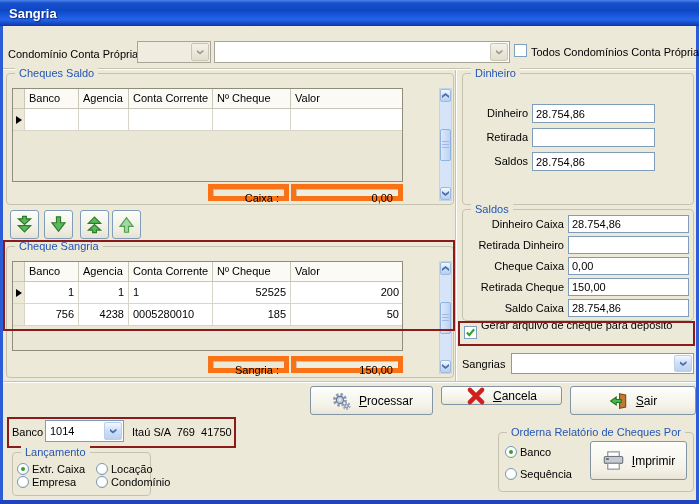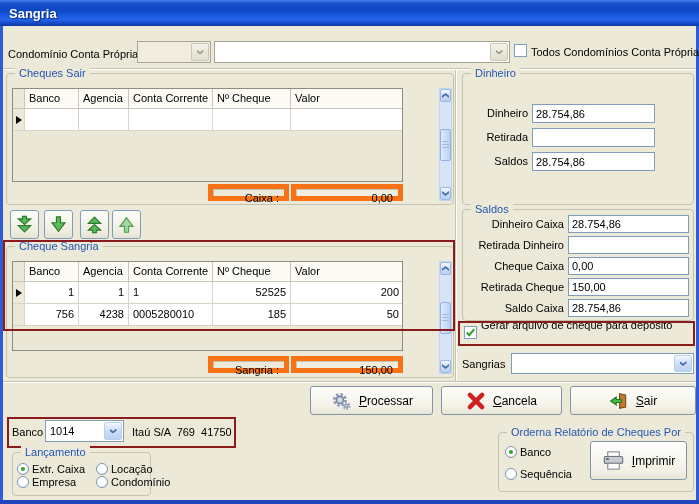--- a/index.html
+++ b/index.html
@@ -109,21 +109,21 @@
       </span>
   </div>
   <div class="cbx" style="left:514px;top:44px"></div>
   <span class="lbl" style="left:531px;top:46px">Todos Condomínios Conta Própria</span>
 
   <div class="hline" style="left:3px;top:68px;width:693px"></div>
   <div class="vline" style="left:455px;top:70px;height:311px"></div>
   <div class="hline" style="left:3px;top:381px;width:693px"></div>
 
   <div class="group" style="left:6px;top:73px;width:448px;height:132px">
-    <span class="gtitle">Cheques Sair</span>
+    <span class="gtitle">Cheques Saldo</span>
   </div>
   <div class="grid" style="left:12px;top:88px;width:391px;height:94px">
     <div class="ghead">
       <div class="gh c0 selcol"></div>
       <div class="gh c1">Banco</div>
       <div class="gh c2">Agencia</div>
       <div class="gh c3">Conta Corrente</div>
       <div class="gh c4">Nº Cheque</div>
       <div class="gh c5">Valor</div>
     </div>
@@ -268,21 +268,21 @@
   <div class="btn" style="left:310px;top:386px;width:123px;height:29px">
     <svg width="22" height="20" viewBox="0 0 20 18">
       <circle cx="9" cy="8" r="5" fill="none" stroke="#8b9ab2" stroke-width="2.6" stroke-dasharray="2.2 1.7"></circle>
       <circle cx="9" cy="8" r="3.2" fill="#c3cddd" stroke="#64789a" stroke-width="1"></circle>
       <circle cx="9" cy="8" r="1.3" fill="#ece9d8"></circle>
       <circle cx="15" cy="13.5" r="2.8" fill="none" stroke="#9aa7bb" stroke-width="1.8" stroke-dasharray="1.6 1.3"></circle>
       <circle cx="15" cy="13.5" r="1.6" fill="#cdd5e2" stroke="#64789a" stroke-width=".8"></circle>
     </svg>
     <span class="btn-label">Processar</span>
   </div>
-  <div class="btn" style="left:441px;top:386px;width:121px;height:29px">
+  <div class="btn" style="left:441px;top:386px;width:121px;height:19px">
     <svg width="20" height="20" viewBox="0 0 18 18">
       <path d="M3.5 3.5 L14.5 14.5 M14.5 3.5 L3.5 14.5" stroke="#cf1f1f" stroke-width="4" stroke-linecap="round"></path>
     </svg>
     <span class="btn-label">Cancela</span>
   </div>
   <div class="btn" style="left:570px;top:386px;width:126px;height:29px">
     <svg width="20" height="18" viewBox="0 0 18 16">
       <path d="M9.5 1.5 L15 2.5 V13.5 L9.5 14.5 Z" fill="#c07a33" stroke="#7a4c17" stroke-width="1"></path>
       <path d="M1.5 8 L6.5 4.5 V6.6 H11 V9.4 H6.5 V11.5 Z" fill="#4db84d" stroke="#1f7a1f" stroke-width="1"></path>
     </svg>

